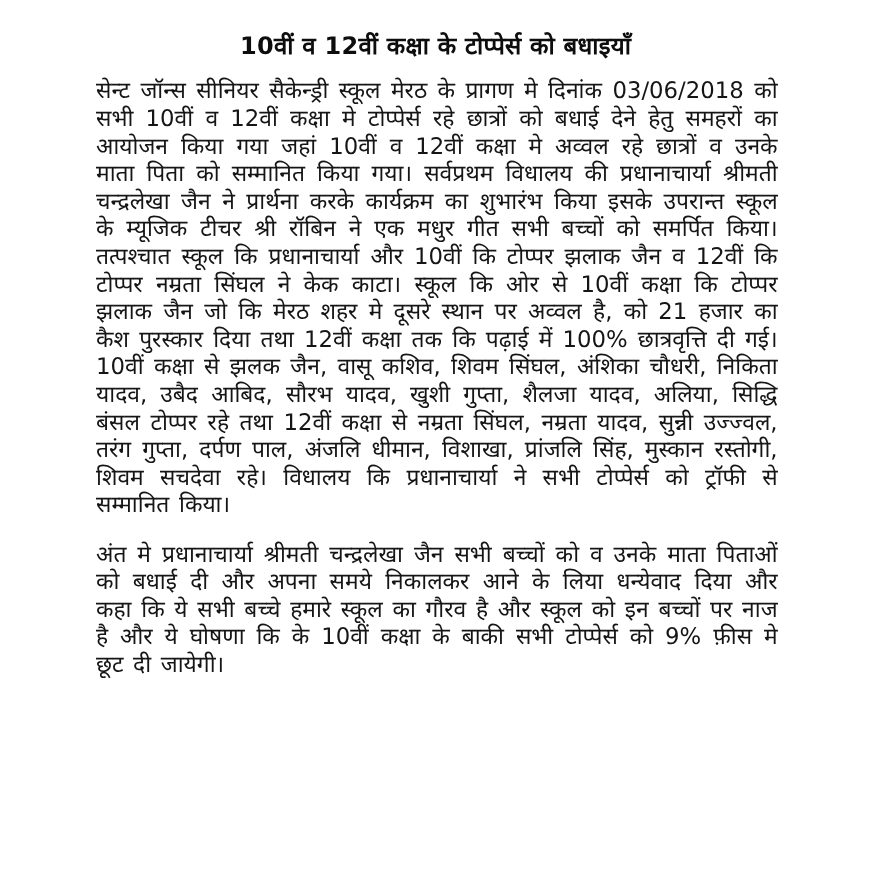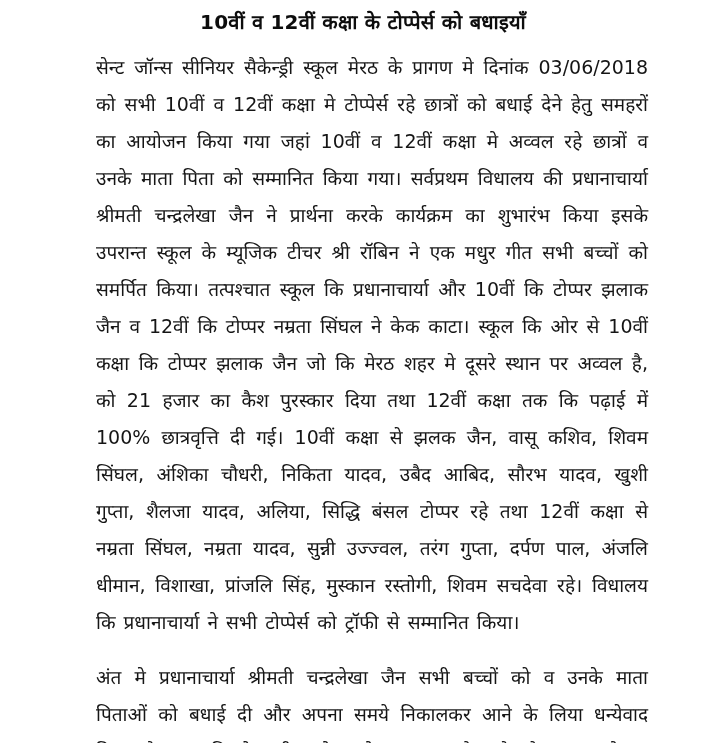--- a/index.html
+++ b/index.html
@@ -12,35 +12,35 @@
     width: 726px;
     height: 743px;
     background: #ffffff;
     box-sizing: border-box;
     overflow: hidden;
     font-family: "DejaVu Sans", sans-serif;
     color: #111111;
   }
   .doc-title {
     margin: 0;
-    padding-top: 8px;
+    padding-top: 24px;
     text-align: center;
     font-size: 20px;
     font-weight: 600;
     letter-spacing: 0.2px;
     color: #0d0d0d;
   }
   .doc-body {
     box-sizing: border-box;
     padding: 14px 78px 0 80px;
   }
   .doc-body p {
-    margin: 0 0 18px 16px;
+    margin: 0 0 18px 0;
     font-size: 19px;
-    line-height: 37px;
+    line-height: 23px;
     text-align: justify;
     text-justify: inter-word;
     word-spacing: 2px;
     color: #151515;
   }
 </style>
 </head>
 <body>
 
 <div class="page">

